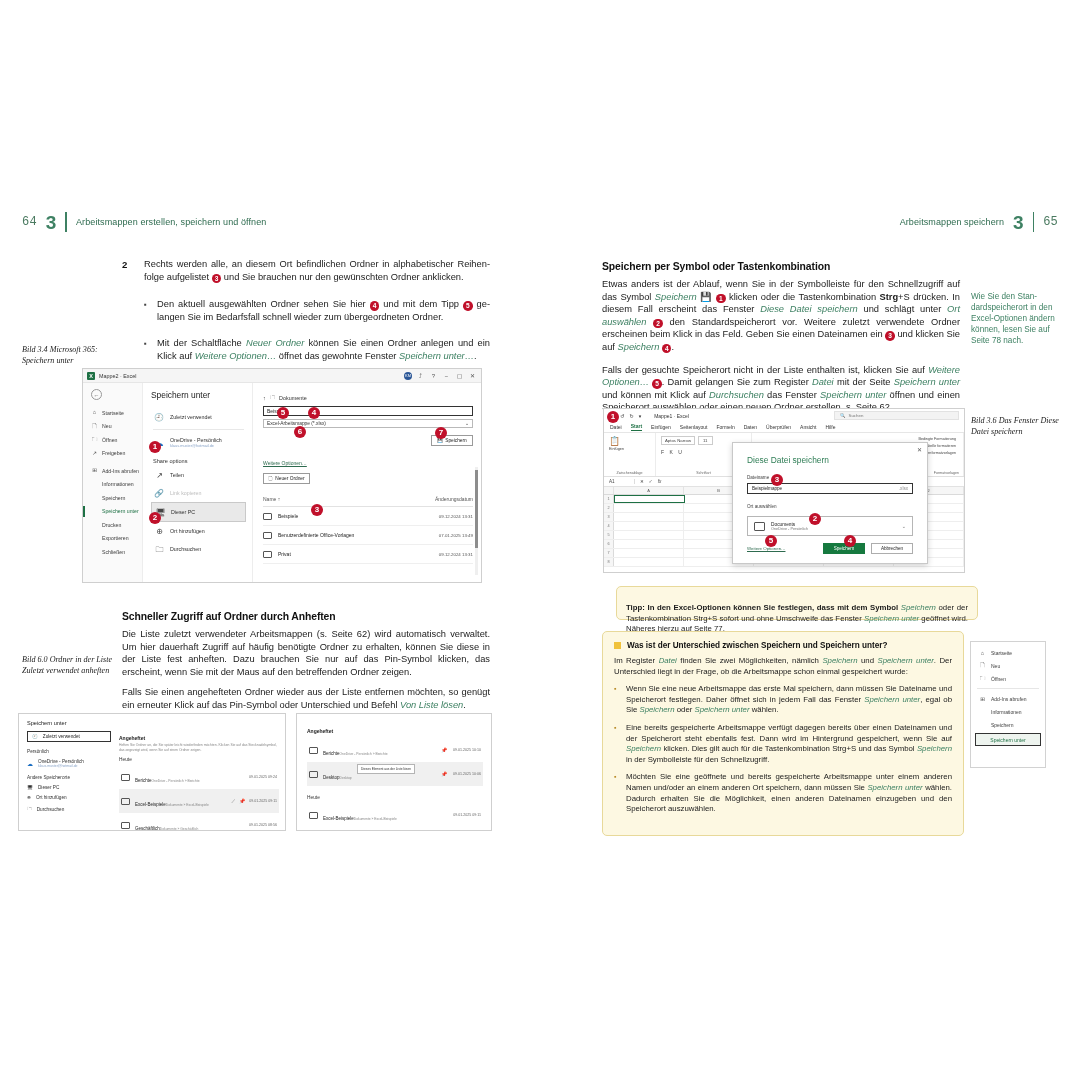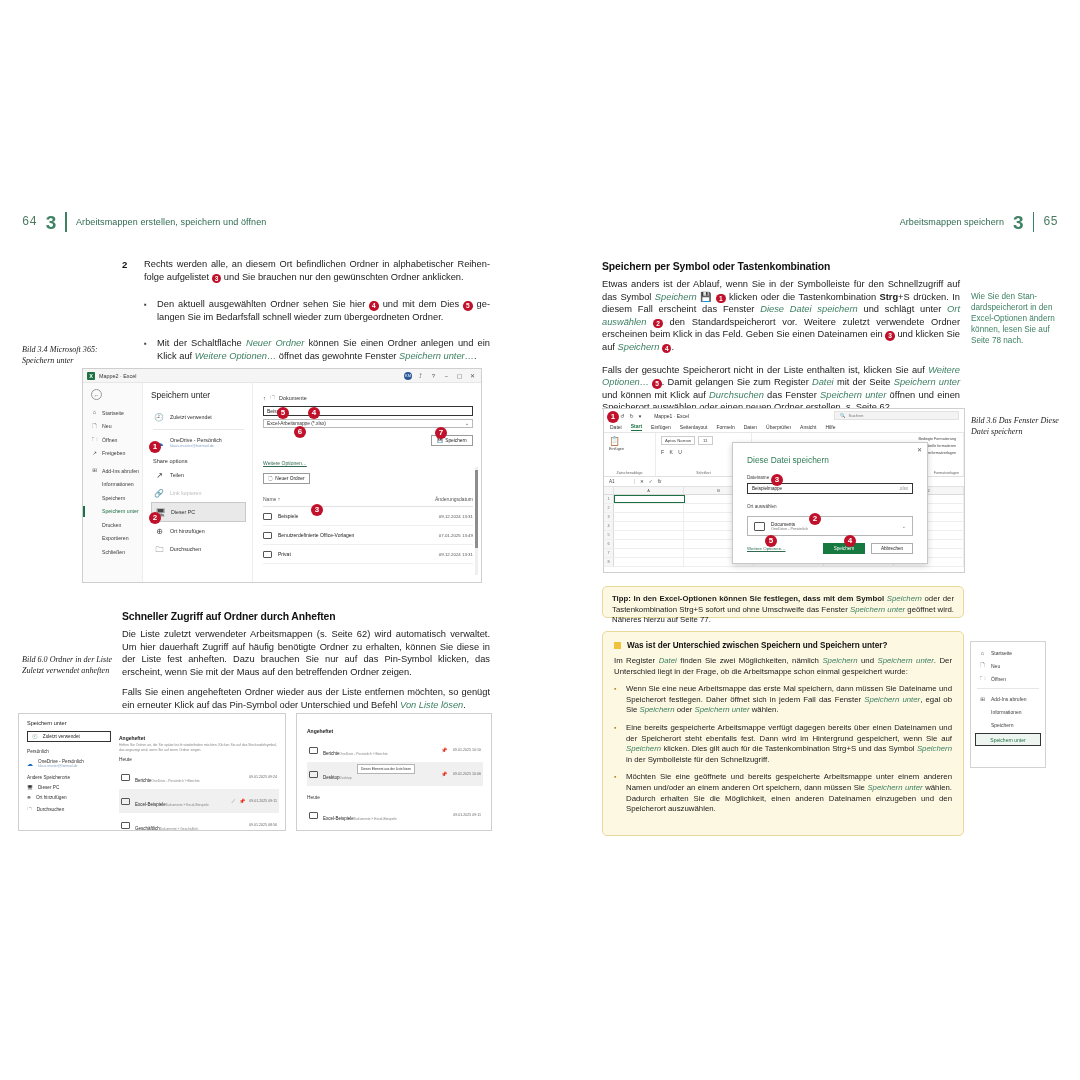--- a/index.html
+++ b/index.html
@@ -182,21 +182,21 @@
   .dlg-foot { position:absolute; left:0; bottom:9px; width:100%; display:flex;
               align-items:center; padding:0 14px; }
   .dlg-wo { font-size:4.4px; color:#2e6b4f; text-decoration:underline; }
   .btn-sv { margin-left:auto; width:42px; height:11px; background:#16793f; color:#fff;
             font-size:4.6px; display:flex; align-items:center; justify-content:center; }
   .btn-ab { width:42px; height:11px; border:.8px solid #adadad; color:#222; margin-left:6px;
             font-size:4.6px; display:flex; align-items:center; justify-content:center; }
 
   
   .tipbox { position:absolute; background:#fdf8e2; border:.9px solid #e8d99a; border-radius:5px; }
-  #tip1 { left:602px; top:586px; width:362px; height:32px; padding:7px 9px; }
+  #tip1 { left:616px; top:586px; width:362px; height:32px; padding:16px 9px; }
   #tip2 { left:602px; top:631px; width:362px; height:205px; padding:9px 11px 9px 11px; }
   .tip-t { font-size:7.8px; line-height:10.6px; color:#1b1b1b; text-align:justify; }
   .tip-head { display:flex; align-items:center; gap:6px; margin-bottom:6px; }
   .tip-sq { width:7px; height:7px; background:#f0c23c; flex:0 0 7px; }
   .tip-h { font-size:8.2px; font-weight:700; color:#111; }
   .tip-b { display:flex; gap:7px; margin-top:7px; }
   .tip-b .mk { flex:0 0 5px; color:#b98d2a; font-size:7px; line-height:10.4px; }
 
   
   #minimenu { position:absolute; left:970px; top:641px; width:76px; height:127px;
@@ -231,21 +231,21 @@
     <div class="step">
       <div class="num">2</div>
       <div class="bod">
         <p class="b"><span>Rechts werden alle, an diesem Ort befindlichen Ordner in alphabetischer Reihen­folge aufgelistet </span><span class="cn">3</span><span> und Sie brauchen nur den gewünschten Ordner anklicken.</span></p>
       </div>
     </div>
 
     <div class="sq">
       <div class="mk">▪</div>
       <div class="bod">
-        <p class="b"><span>Den aktuell ausgewählten Ordner sehen Sie hier </span><span class="cn">4</span><span> und mit dem Dies </span><span class="cn">5</span><span> ge­langen Sie im Bedarfsfall schnell wieder zum übergeordneten Ordner.</span></p>
+        <p class="b"><span>Den aktuell ausgewählten Ordner sehen Sie hier </span><span class="cn">4</span><span> und mit dem Tipp </span><span class="cn">5</span><span> ge­langen Sie im Bedarfsfall schnell wieder zum übergeordneten Ordner.</span></p>
       </div>
     </div>
 
     <div class="sq">
       <div class="mk">▪</div>
       <div class="bod">
         <p class="b"><span>Mit der Schaltfläche </span><span class="it">Neuer Ordner</span><span> können Sie einen Ordner anlegen und ein Klick auf </span><span class="it">Weitere Optionen…</span><span> öffnet das gewohnte Fenster </span><span class="it">Speichern unter…</span><span>.</span></p>
       </div>
     </div>
 

